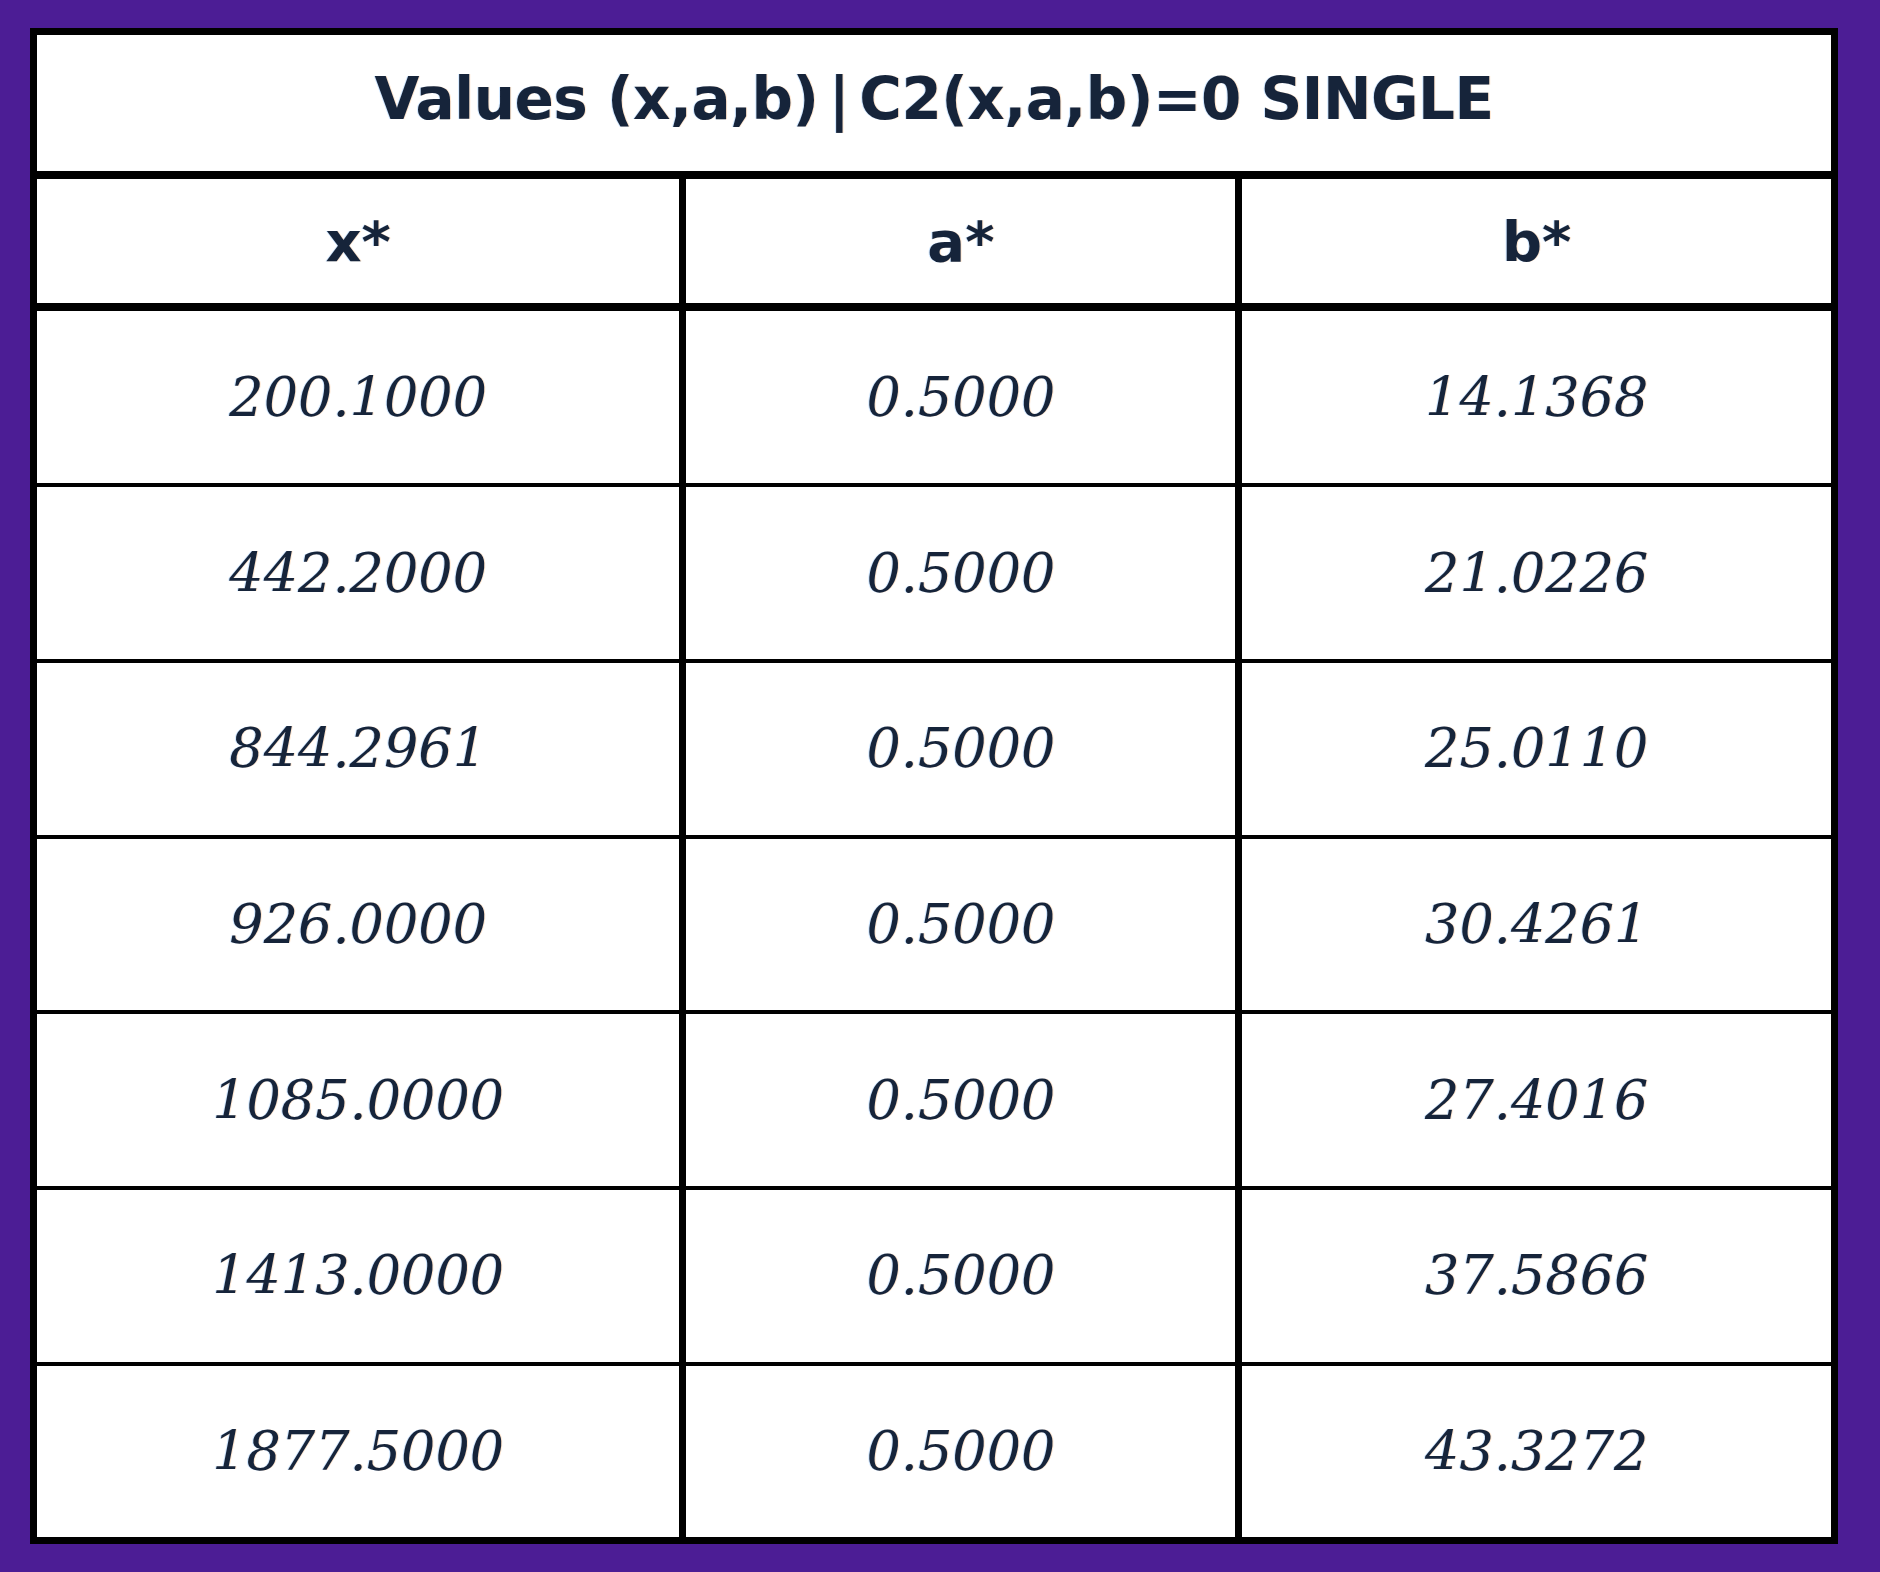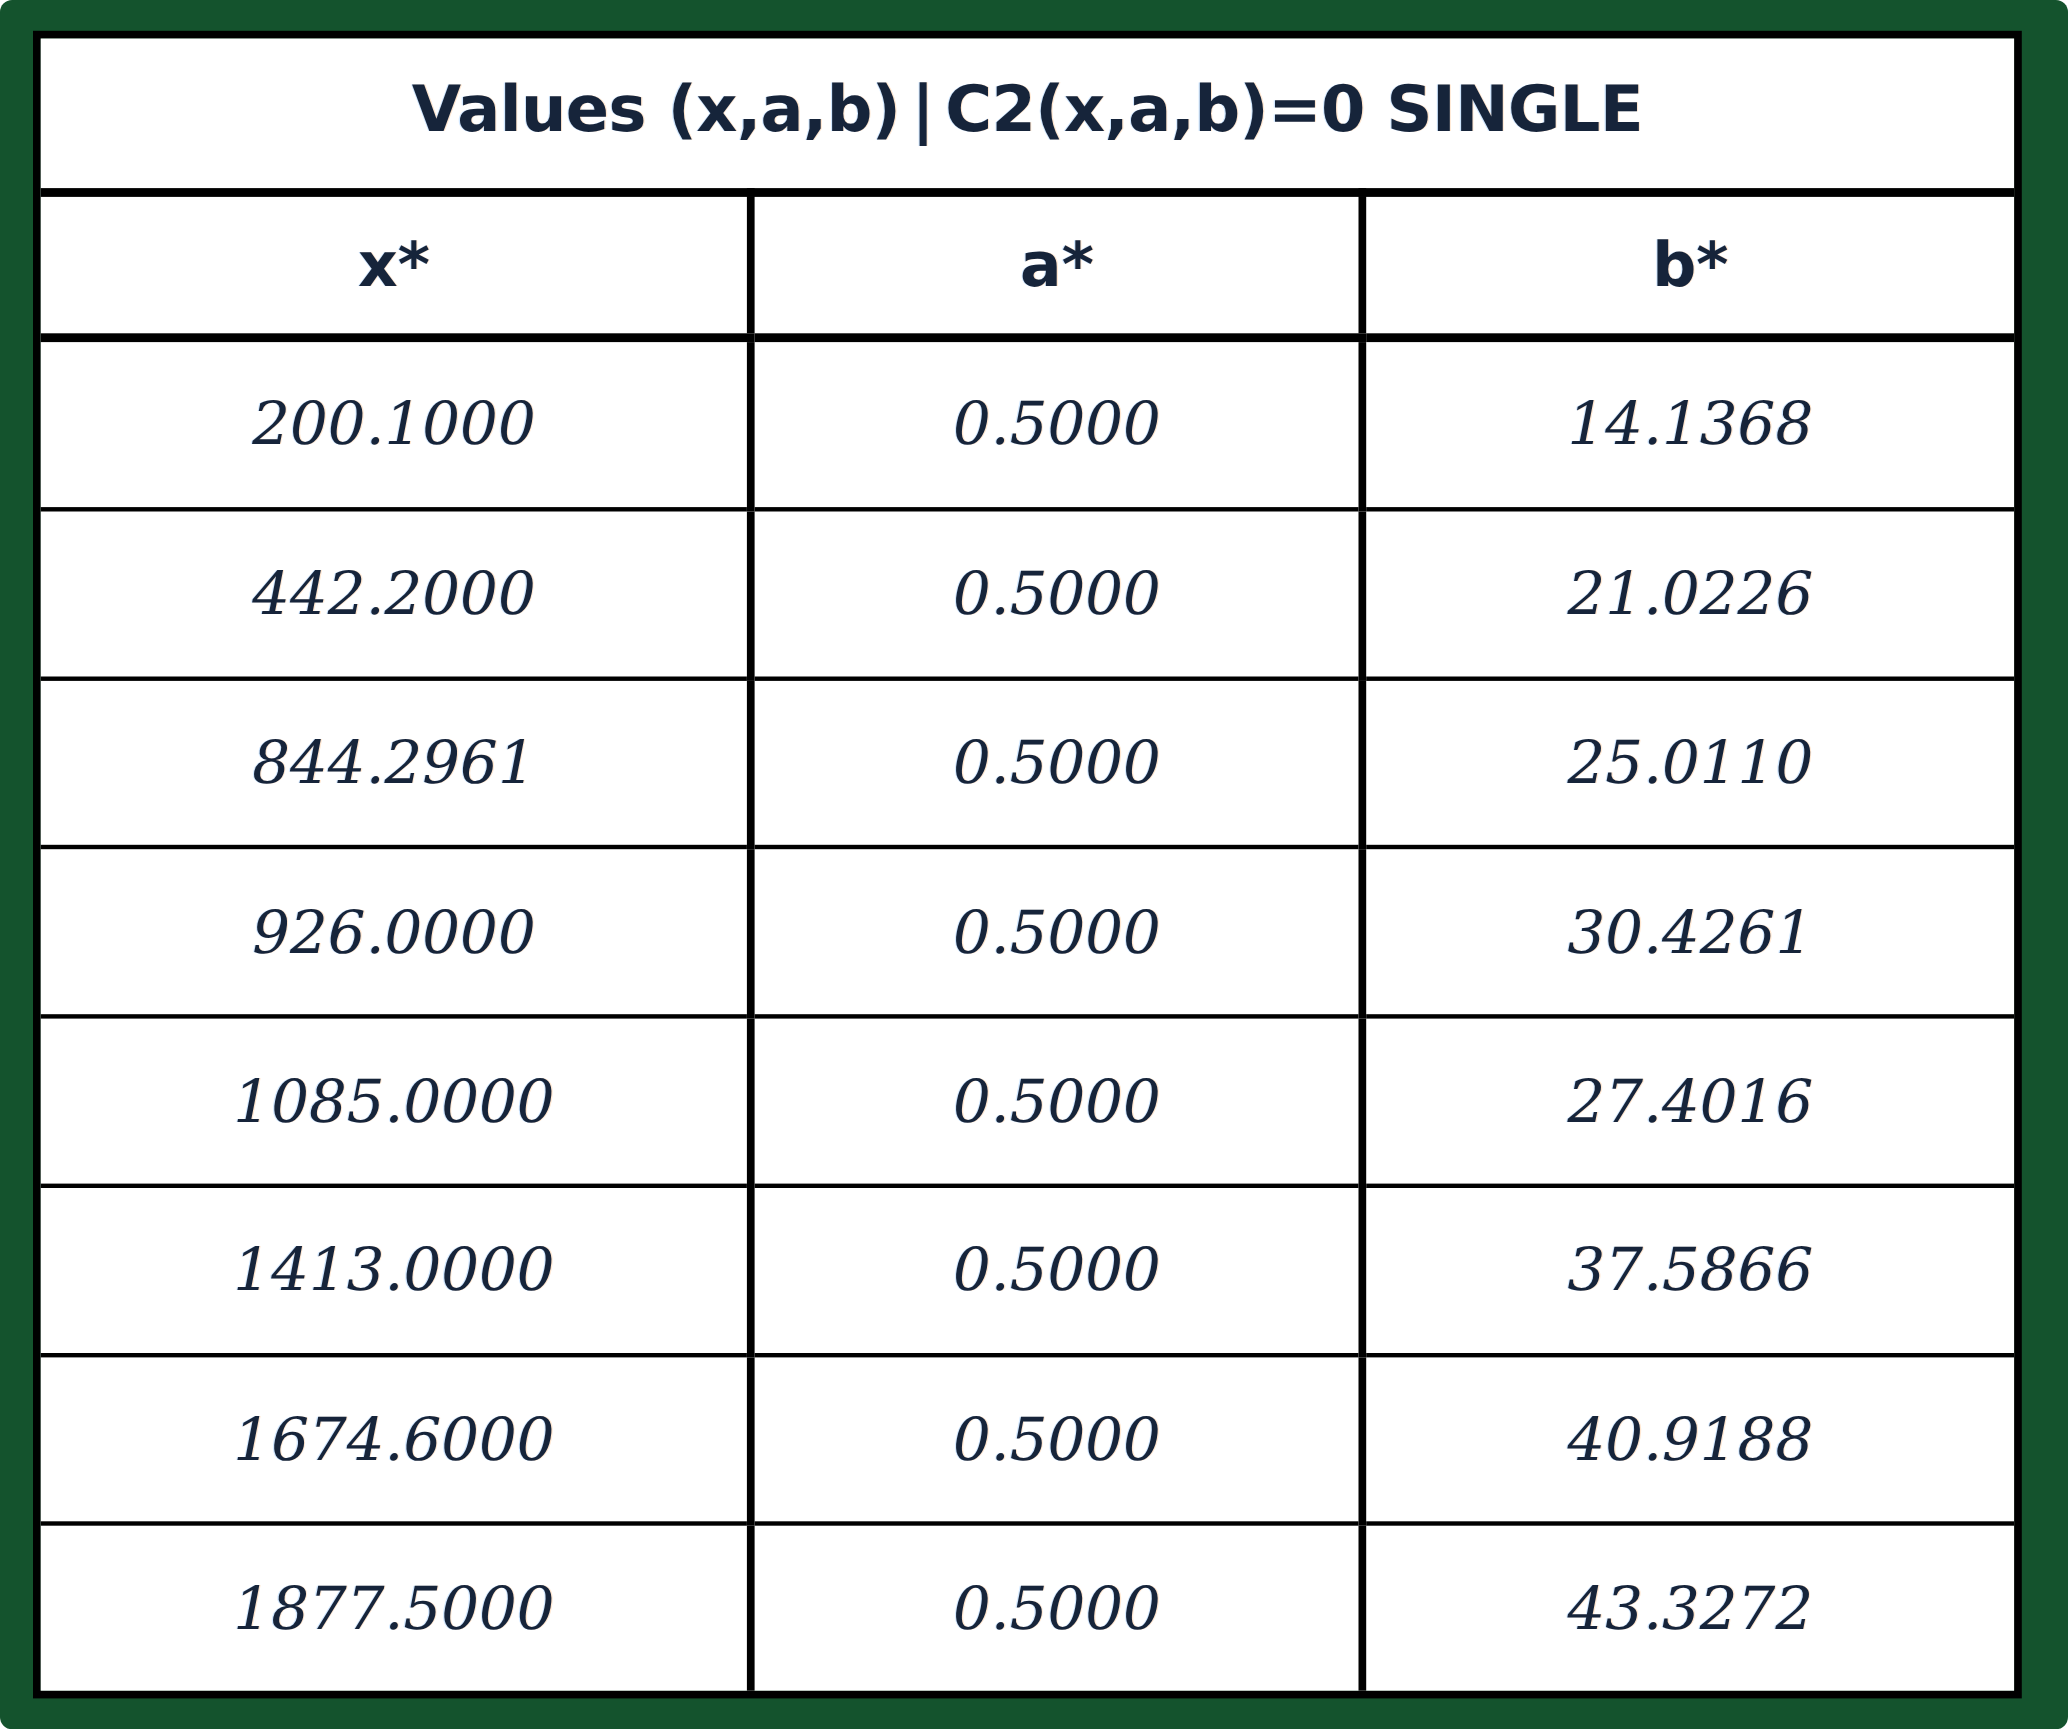--- a/index.html
+++ b/index.html
@@ -10,23 +10,22 @@
   body {
     width: 1880px;
     height: 1572px;
     font-family: "DejaVu Sans", sans-serif;
     overflow: hidden;
   }
   .page {
     position: relative;
     width: 1880px;
     height: 1572px;
-    background: #14532d;
+    background: #4c1d95;
     box-sizing: border-box;
-    border-radius: 11px;
   }
   .table-wrap {
     position: absolute;
     left: 30px;
     top: 28px;
     width: 1808px;
     height: 1516px;
     box-sizing: border-box;
     border: 7px solid #000000;
     background: #ffffff;
@@ -143,25 +142,20 @@
           <td class="data-cell">1085.0000</td>
           <td class="data-cell">0.5000</td>
           <td class="data-cell last">27.4016</td>
         </tr>
         <tr class="data-row">
           <td class="data-cell">1413.0000</td>
           <td class="data-cell">0.5000</td>
           <td class="data-cell last">37.5866</td>
         </tr>
         <tr class="data-row">
-          <td class="data-cell">1674.6000</td>
-          <td class="data-cell">0.5000</td>
-          <td class="data-cell last">40.9188</td>
-        </tr>
-        <tr class="data-row">
           <td class="data-cell">1877.5000</td>
           <td class="data-cell">0.5000</td>
           <td class="data-cell last">43.3272</td>
         </tr>
       </tbody>
     </table>
   </div>
 </div>
 
 </body></html>

